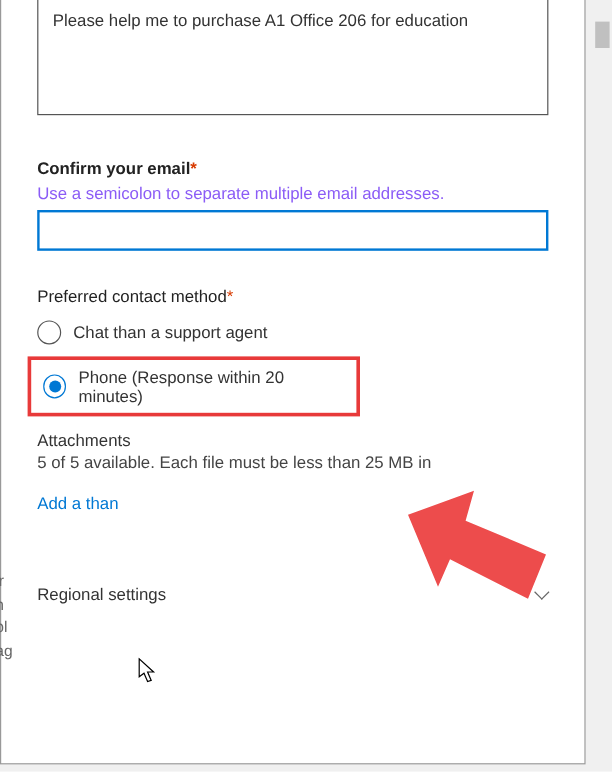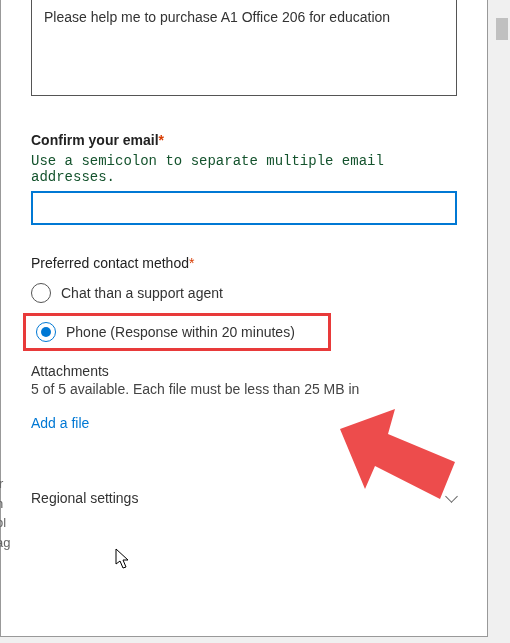--- a/index.html
+++ b/index.html
@@ -88,23 +88,22 @@
       left: 0;
     }
     .text-input {
       flex: 1;
       height: 32px;
       border: 1.5px solid #555;
       background: #fff;
     }
     .hint {
       font-size: 14px;
-      color: #14532d;
+      color: #8b5cf6;
       margin-top: 3px;
-      font-family: Liberation Mono, monospace;
     }
     .email-input {
       width: 100%;
       height: 34px;
       border: 2px solid #0078d4;
       background: #fff;
       margin-top: 6px;
     }
     .radio-group { margin-top: 30px; }
     .radio-option {
@@ -134,21 +133,21 @@
     .radio-label {
       font-size: 14px;
       color: #333;
     }
     .highlight-box {
       border: 3.5px solid #e83a3a;
       padding: 6px 10px;
       display: flex;
       align-items: center;
       gap: 10px;
-      width: 308px;
+      width: 277px;
       margin-top: 10px;
       margin-left: -8px;
     }
     .attachments-group { margin-top: 12px; }
     .attachments-label {
       font-size: 14px;
       font-weight: 400;
       color: #333;
     }
     .attachments-hint {
@@ -225,21 +224,21 @@
 
     <div class="highlight-box">
       <div class="radio selected"></div>
       <span class="radio-label">Phone (Response within 20 minutes)</span>
     </div>
   </div>
 
   <div class="attachments-group">
     <div class="attachments-label">Attachments</div>
     <div class="attachments-hint">5 of 5 available. Each file must be less than 25 MB in</div>
-    <span class="add-file-link">Add a file</span>
+    <span class="add-file-link">Add a than</span>
   </div>
 
   <div class="regional-row">
     <span class="regional-label">Regional settings</span>
     <span class="chevron-down-thin"></span>
   </div>
 
 </div>
 
 <div class="scrollbar">

